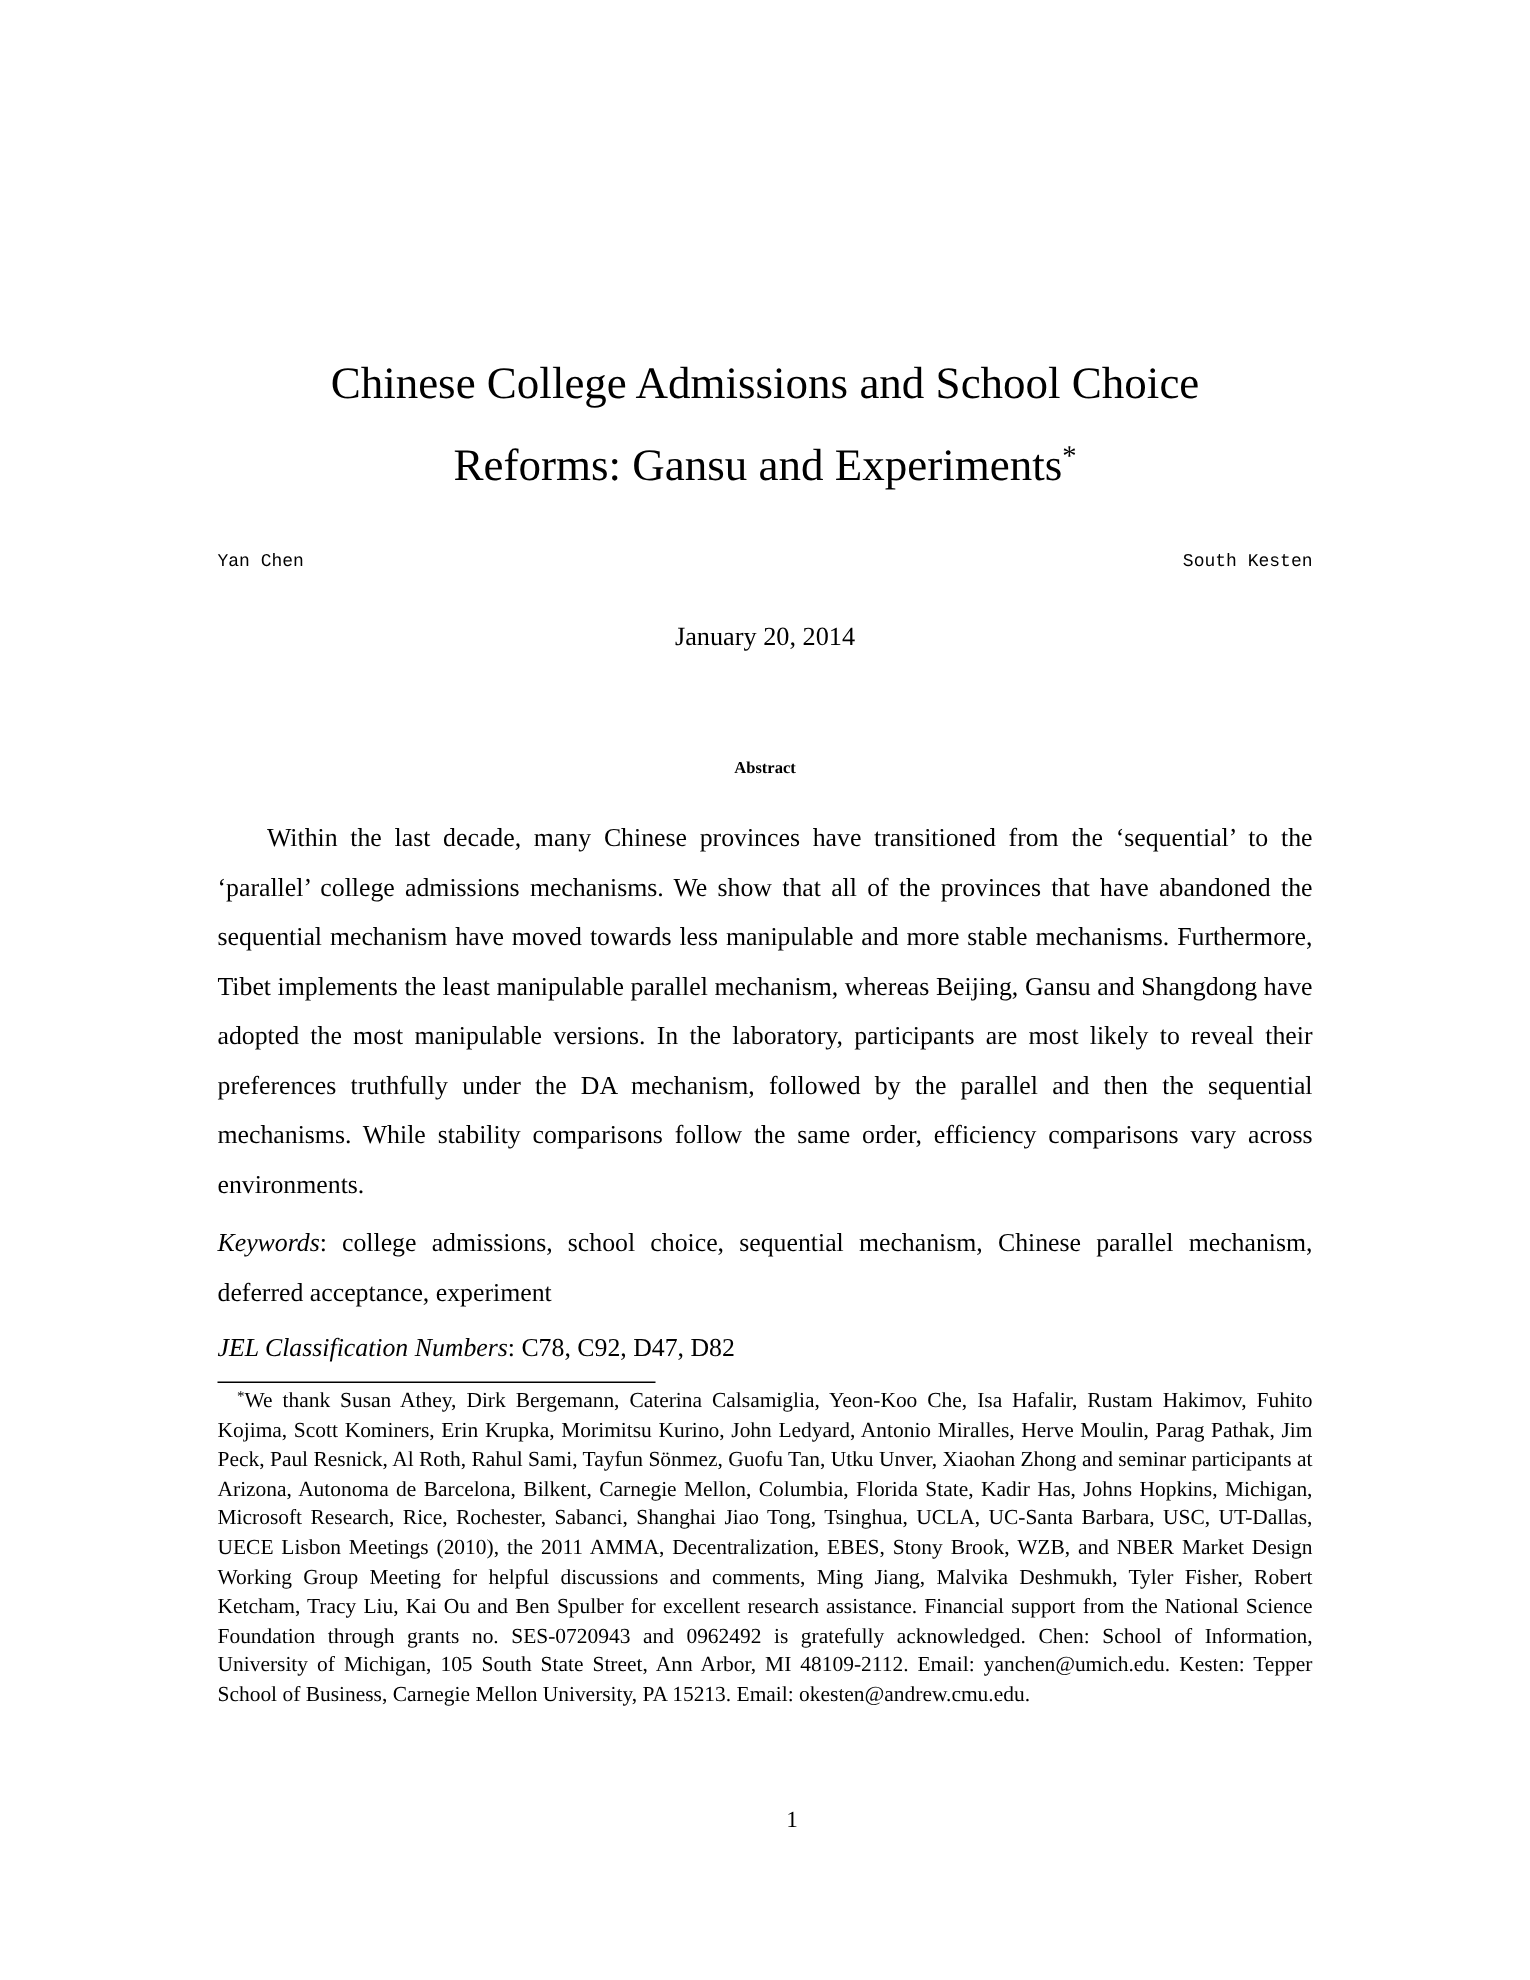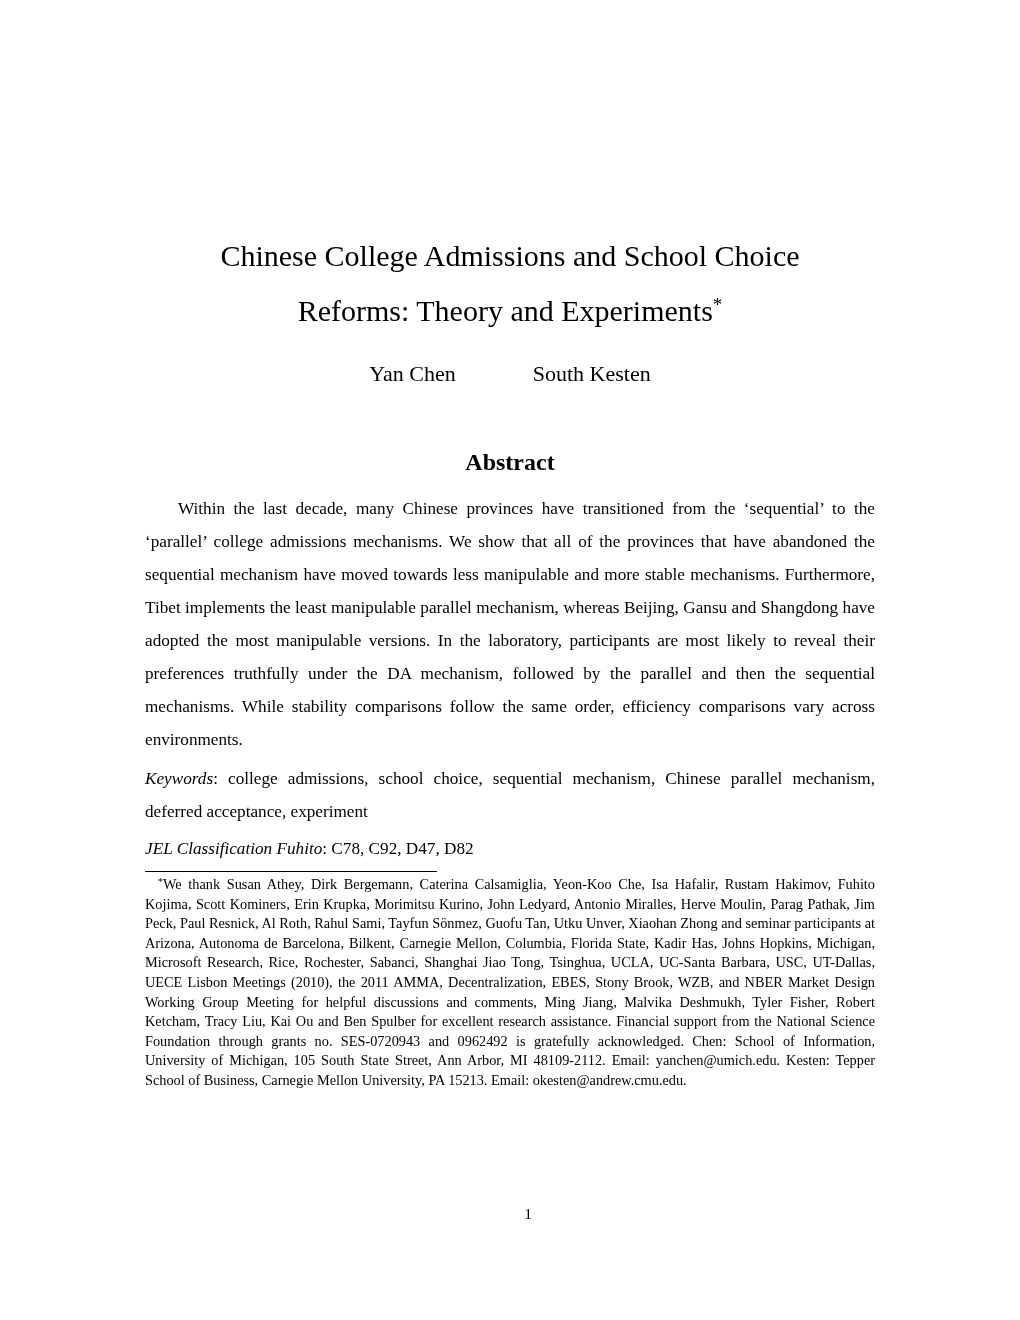--- a/index.html
+++ b/index.html
@@ -34,38 +34,39 @@
   }
   .paper-title sup {
     font-size: 19px;
     vertical-align: 10px;
     line-height: 0;
   }
 
   .authors-row {
     margin-top: 26px;
     display: flex;
-    justify-content: center;
+    justify-content: space-between;
     gap: 77px;
-    font-size: 22px;
+    font-size: 12px;
     line-height: 20px;
+    font-family: Liberation Mono, monospace;
   }
 
   .paper-date {
     margin-top: 30px;
     text-align: center;
     font-size: 17.5px;
     line-height: 20px;
   }
 
   .abstract-heading {
     margin-top: 68px;
     text-align: center;
     font-weight: bold;
-    font-size: 24px;
+    font-size: 11px;
     line-height: 20px;
   }
 
   .abstract-text {
     margin-top: 20px;
     font-size: 17.2px;
     line-height: 33px;
     text-align: justify;
     text-indent: 33px;
   }
@@ -110,36 +111,37 @@
   }
 </style>
 </head>
 <body>
 
 <div class="page">
   <div class="content">
 
     <h1 class="paper-title">
       <span>Chinese College Admissions and School Choice</span><br>
-      <span>Reforms: Theory and Experiments</span><sup>*</sup>
+      <span>Reforms: Gansu and Experiments</span><sup>*</sup>
     </h1>
 
     <div class="authors-row">
       <span>Yan Chen</span>
       <span>South Kesten</span>
     </div>
 
+    <div class="paper-date">January 20, 2014</div>
 
     <div class="abstract-heading">Abstract</div>
 
     <p class="abstract-text">Within the last decade, many Chinese provinces have transitioned from the ‘sequential’ to the ‘parallel’ college admissions mechanisms. We show that all of the provinces that have abandoned the sequential mechanism have moved towards less manipulable and more stable mechanisms.  Furthermore, Tibet implements the least manipulable parallel mechanism, whereas Beijing, Gansu and Shangdong have adopted the most manipulable versions. In the laboratory, participants are most likely to reveal their preferences truthfully under the DA mechanism, followed by the parallel and then the sequential mechanisms.  While stability comparisons follow the same order, efficiency comparisons vary across environments.</p>
 
     <p class="keywords-line"><span class="ital">Keywords</span><span>: college admissions, school choice, sequential mechanism, Chinese parallel mechanism, deferred acceptance, experiment</span></p>
 
-    <p class="jel-line"><span class="ital">JEL Classification Fuhito</span><span>: C78, C92, D47, D82</span></p>
+    <p class="jel-line"><span class="ital">JEL Classification Numbers</span><span>: C78, C92, D47, D82</span></p>
 
     <div class="footnote-rule"></div>
 
     <p class="footnote-text"><sup>*</sup><span>We thank Susan Athey, Dirk Bergemann, Caterina Calsamiglia, Yeon-Koo Che, Isa Hafalir, Rustam Hakimov, Fuhito Kojima, Scott Kominers, Erin Krupka, Morimitsu Kurino, John Ledyard, Antonio Miralles, Herve Moulin, Parag Pathak, Jim Peck, Paul Resnick, Al Roth, Rahul Sami, Tayfun Sönmez, Guofu Tan, Utku Unver, Xiaohan Zhong and seminar participants at Arizona, Autonoma de Barcelona, Bilkent, Carnegie Mellon, Columbia, Florida State, Kadir Has, Johns Hopkins, Michigan, Microsoft Research, Rice, Rochester, Sabanci, Shanghai Jiao Tong, Tsinghua, UCLA, UC-Santa Barbara, USC, UT-Dallas, UECE Lisbon Meetings (2010), the 2011 AMMA, Decentralization, EBES, Stony Brook, WZB, and NBER Market Design Working Group Meeting for helpful discussions and comments, Ming Jiang, Malvika Deshmukh, Tyler Fisher, Robert Ketcham, Tracy Liu, Kai Ou and Ben Spulber for excellent research assistance.  Financial support from the National Science Foundation through grants no. SES-0720943 and 0962492 is gratefully acknowledged.  Chen: School of Information, University of Michigan, 105 South State Street, Ann Arbor, MI 48109-2112.  Email: yanchen@umich.edu.  Kesten: Tepper School of Business, Carnegie Mellon University, PA 15213.  Email: okesten@andrew.cmu.edu.</span></p>
 
   </div>
 
   <div class="page-number">1</div>
 </div>
 

